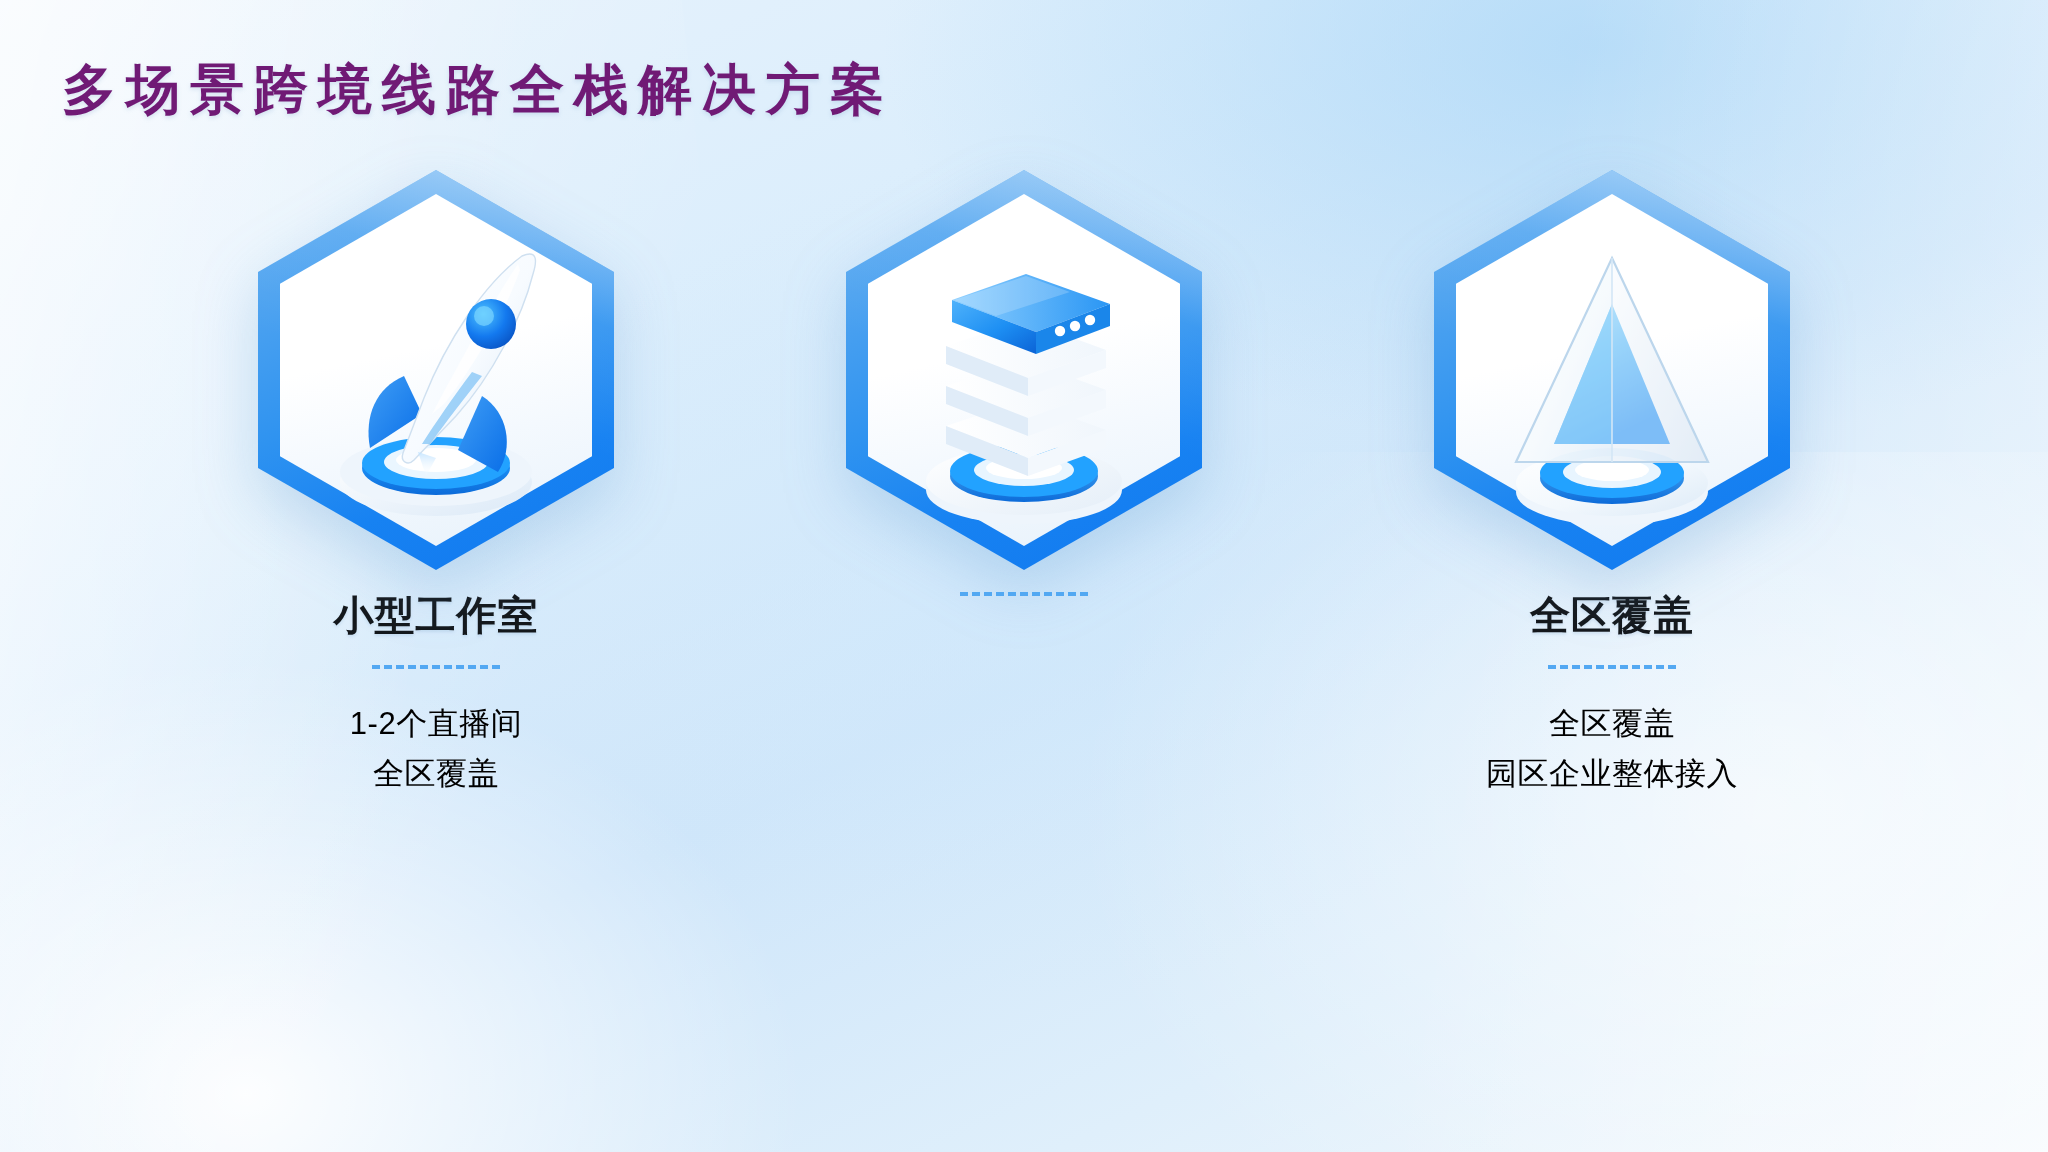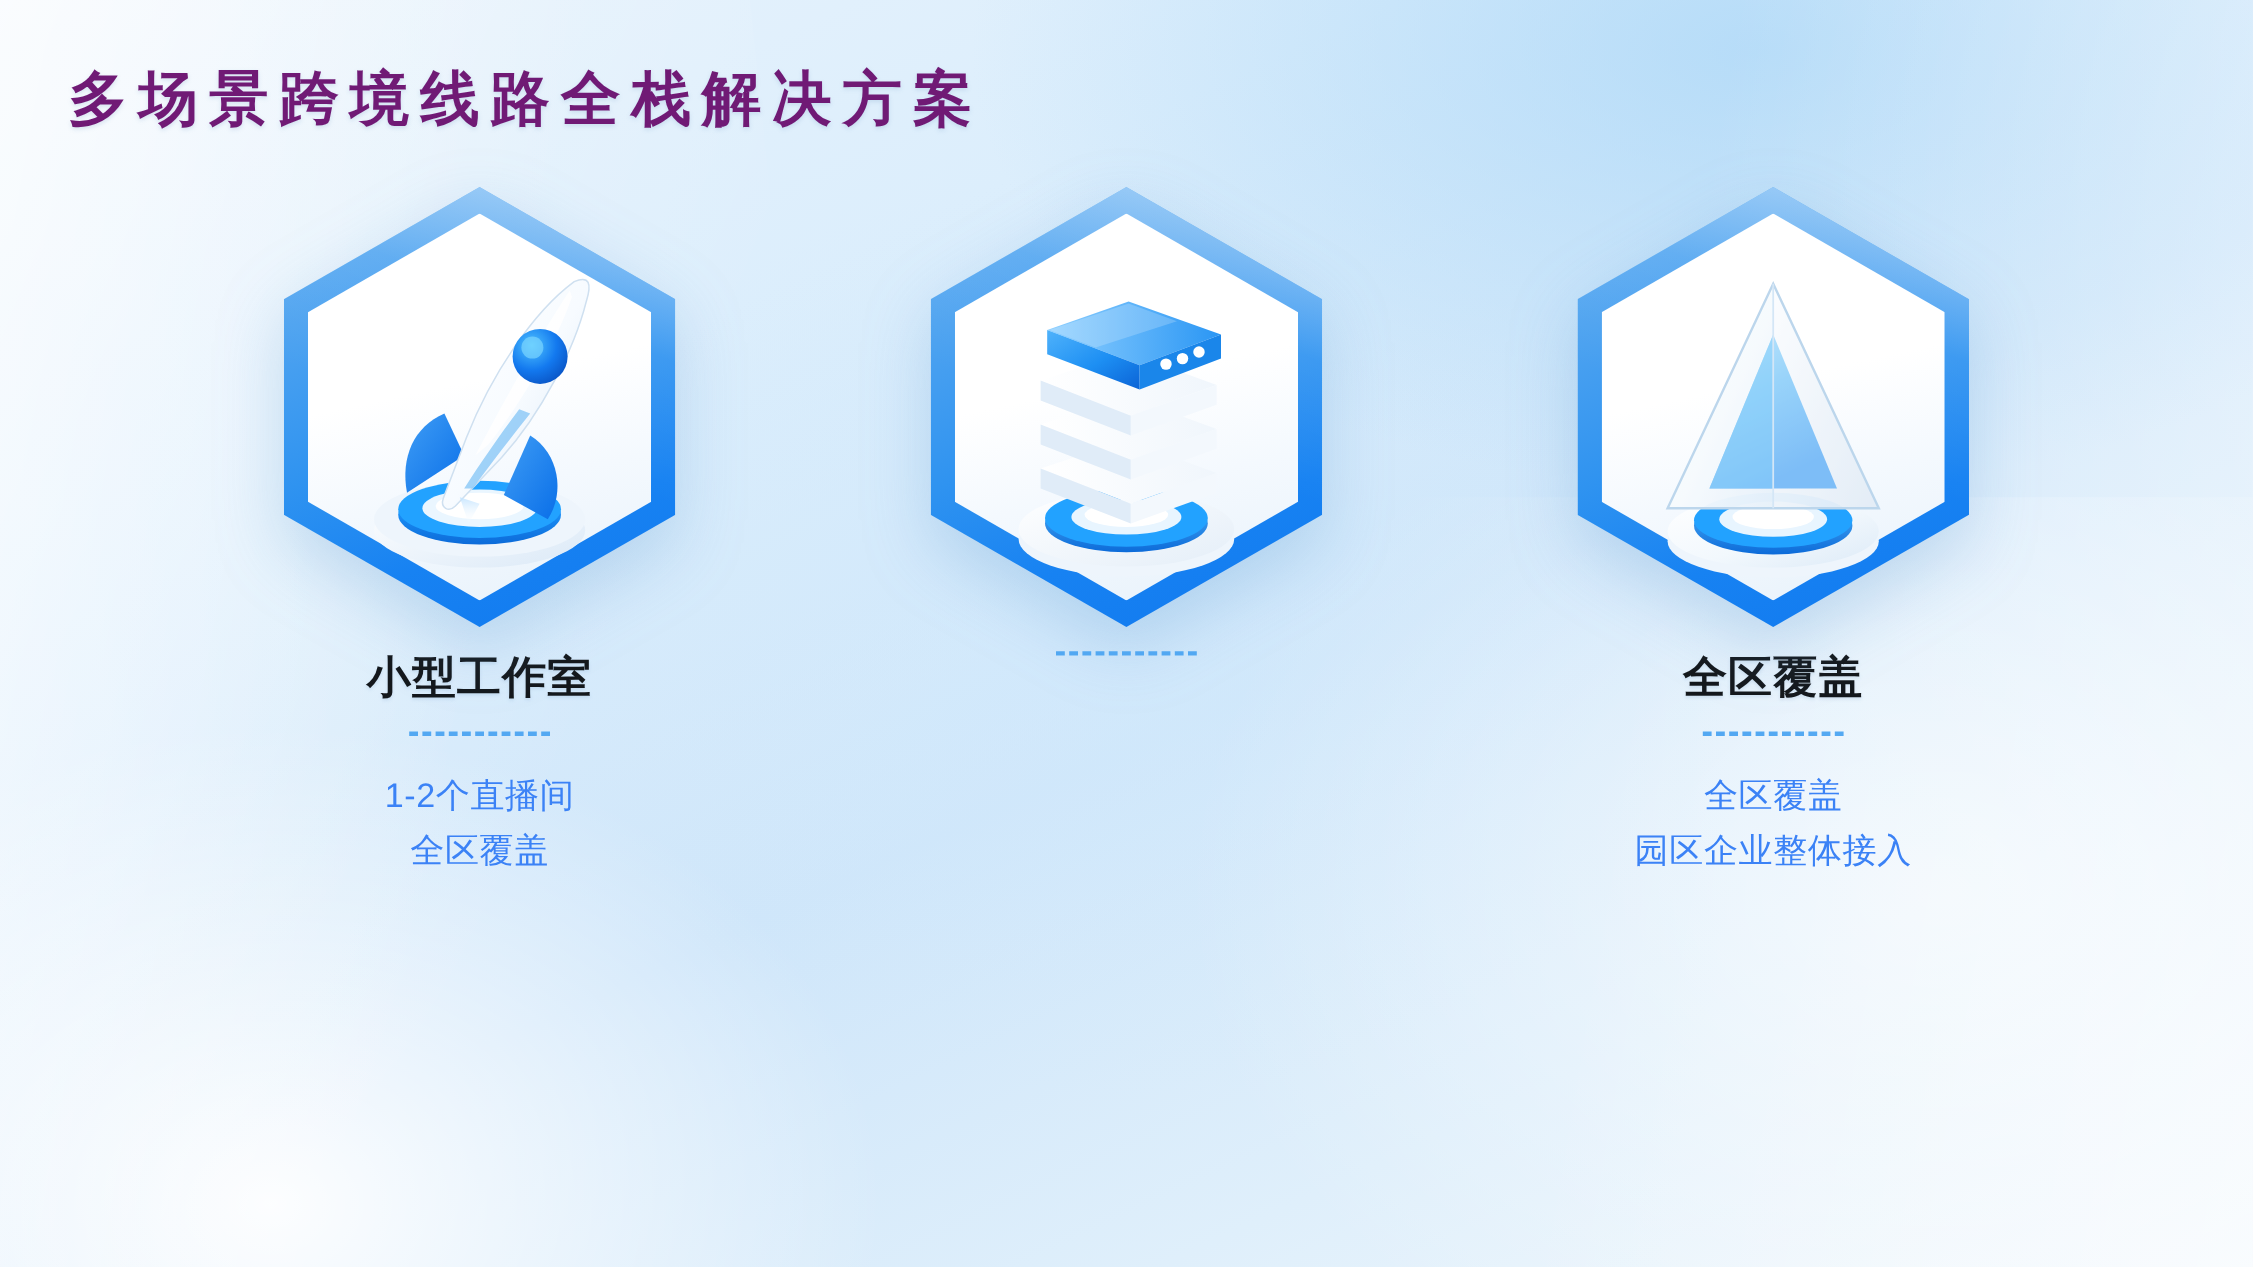--- a/index.html
+++ b/index.html
@@ -77,21 +77,21 @@
     margin-top:18px; font-size:40px; font-weight:bold; color:#14181c;
     letter-spacing:1px; text-align:center; white-space:nowrap;
     text-shadow:0 2px 3px rgba(120,160,200,0.22);
   }
   .divider {
     margin-top:22px; width:128px; height:0;
     border-top:4px dashed #4ca5f2; opacity:0.95;
   }
   .card-lines { margin-top:30px; text-align:center; }
   .card-line {
-    font-size:31px; color:#3b82f6; line-height:1.62;
+    font-size:31px; color:#000000; line-height:1.62;
     letter-spacing:0.5px; white-space:nowrap;
   }
 </style>
 </head>
 <body>
 
 <div class="bg-sheen-left"></div>
 <div class="bg-sheen-right"></div>
 <div class="bg-band"></div>
 

